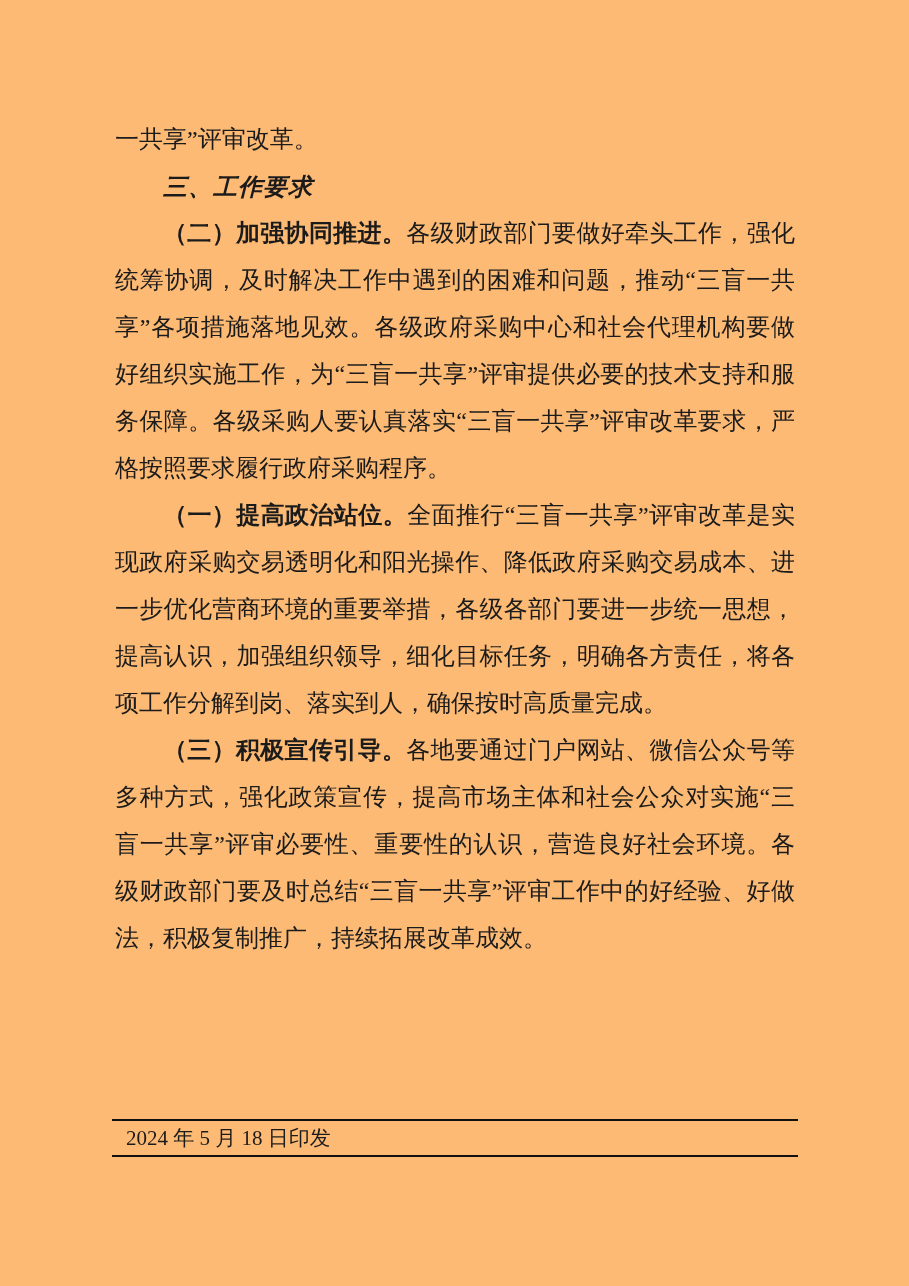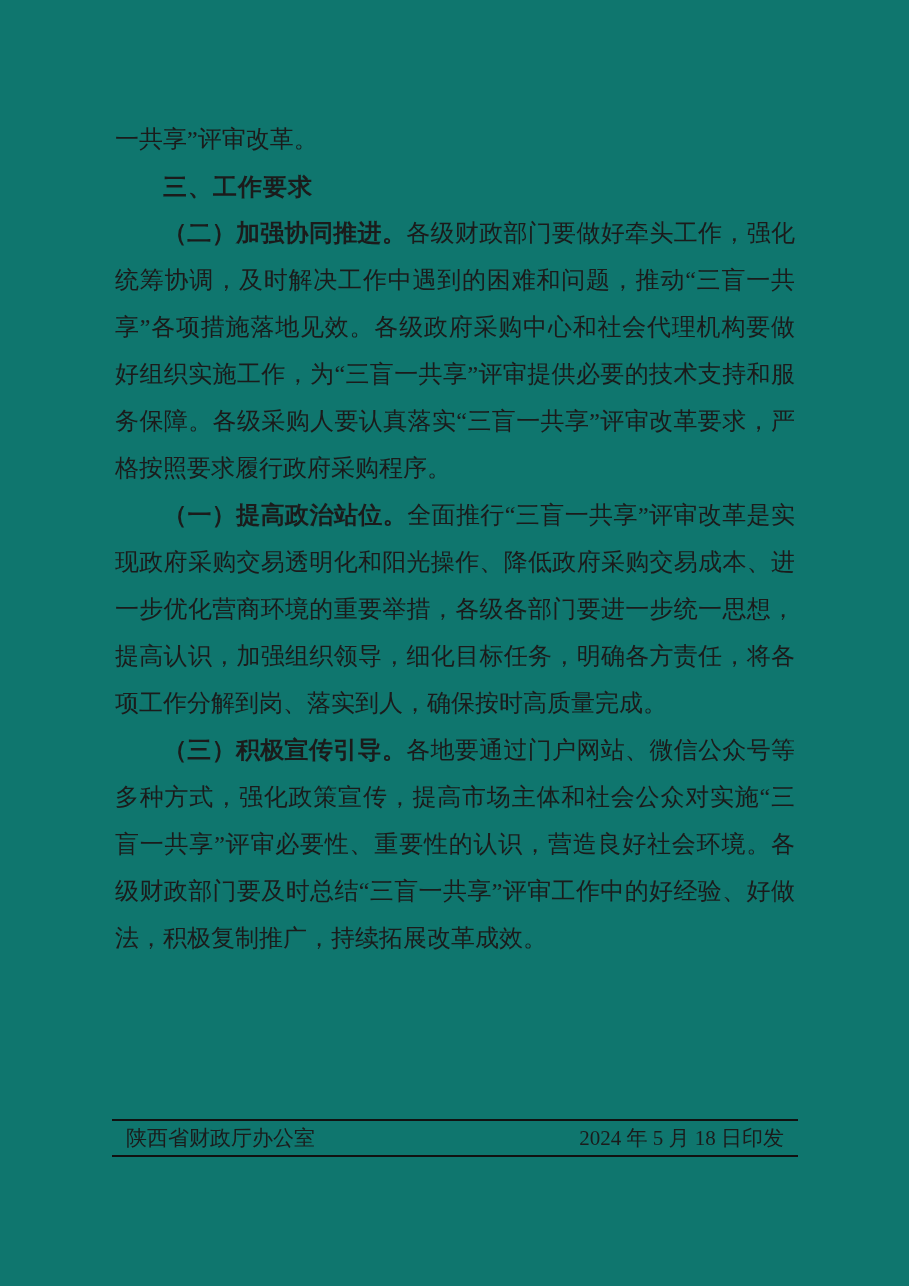--- a/index.html
+++ b/index.html
@@ -11,21 +11,21 @@
     width: 909px;
     height: 1286px;
     position: relative;
     overflow: hidden;
     font-family: "Liberation Serif", "DejaVu Serif", serif;
     color: #1b1b1b;
   }
   .page {
     position: absolute;
     inset: 0;
-    background: #0f766e;
+    background: #fdba74;
   }
   .doc-body {
     position: absolute;
     left: 115px;
     top: 116px;
     width: 680px;
     font-size: 24px;
     line-height: 47px;
     text-align: justify;
     text-justify: inter-ideograph;
@@ -39,20 +39,21 @@
   }
   .section-heading {
     margin: 0;
     padding: 0;
     text-indent: 2em;
     font-size: 24px;
     line-height: 47px;
     font-weight: bold;
     font-family: "Liberation Sans", "DejaVu Sans", sans-serif;
     letter-spacing: 1px;
+    font-style: italic;
   }
   .para {
     text-indent: 2em;
   }
   .para .lead {
     font-weight: 600;
   }
   .footer {
     position: absolute;
     left: 112px;
@@ -86,17 +87,16 @@
 
     <p class="para"><span class="lead">（二）加强协同推进。</span><span>各级财政部门要做好牵头工作，强化统筹协调，及时解决工作中遇到的困难和问题，推动“三盲一共享”各项措施落地见效。各级政府采购中心和社会代理机构要做好组织实施工作，为“三盲一共享”评审提供必要的技术支持和服务保障。各级采购人要认真落实“三盲一共享”评审改革要求，严格按照要求履行政府采购程序。</span></p>
 
     <p class="para"><span class="lead">（一）提高政治站位。</span><span>全面推行“三盲一共享”评审改革是实现政府采购交易透明化和阳光操作、降低政府采购交易成本、进一步优化营商环境的重要举措，各级各部门要进一步统一思想，提高认识，加强组织领导，细化目标任务，明确各方责任，将各项工作分解到岗、落实到人，确保按时高质量完成。</span></p>
 
     <p class="para"><span class="lead">（三）积极宣传引导。</span><span>各地要通过门户网站、微信公众号等多种方式，强化政策宣传，提高市场主体和社会公众对实施“三盲一共享”评审必要性、重要性的认识，营造良好社会环境。各级财政部门要及时总结“三盲一共享”评审工作中的好经验、好做法，积极复制推广，持续拓展改革成效。</span></p>
 
   </div>
 
   <div class="footer">
-    <span class="issuer">陕西省财政厅办公室</span>
     <span class="print-date">2024 年 5 月 18 日印发</span>
   </div>
 
 </div>
 
 </body></html>

